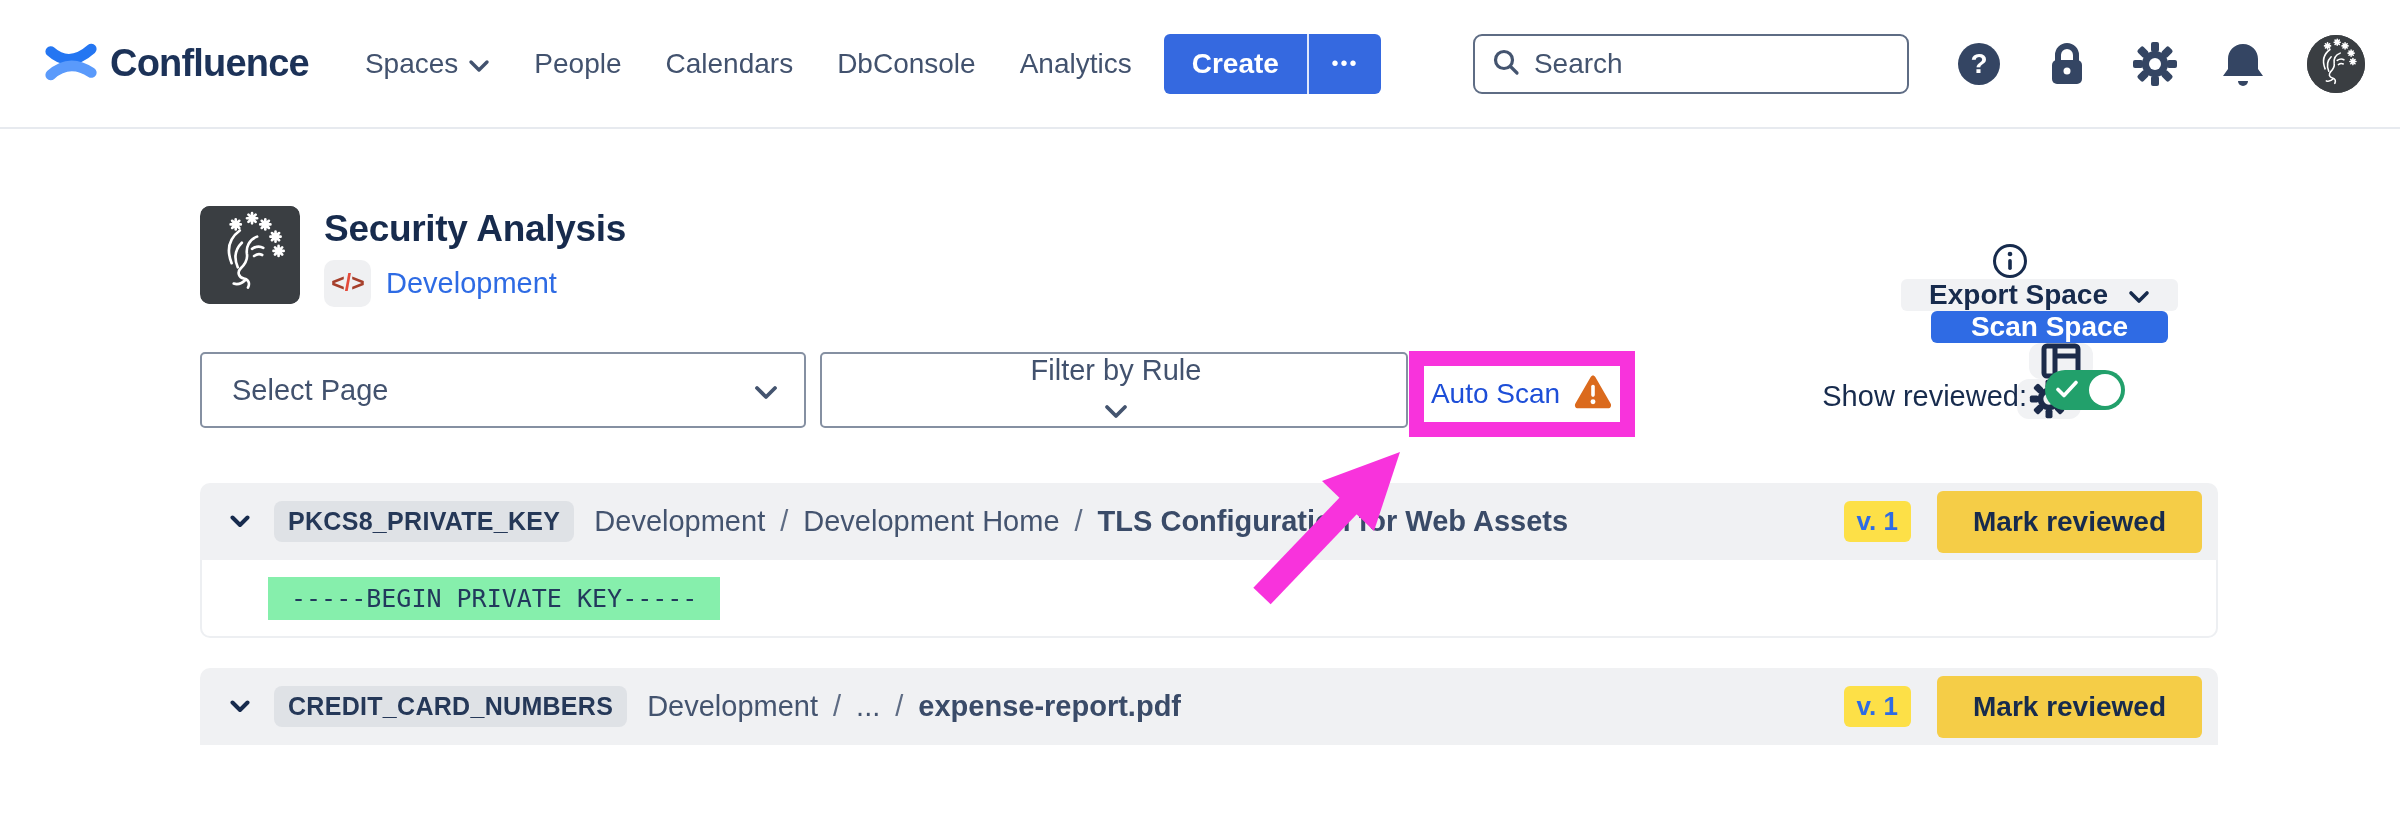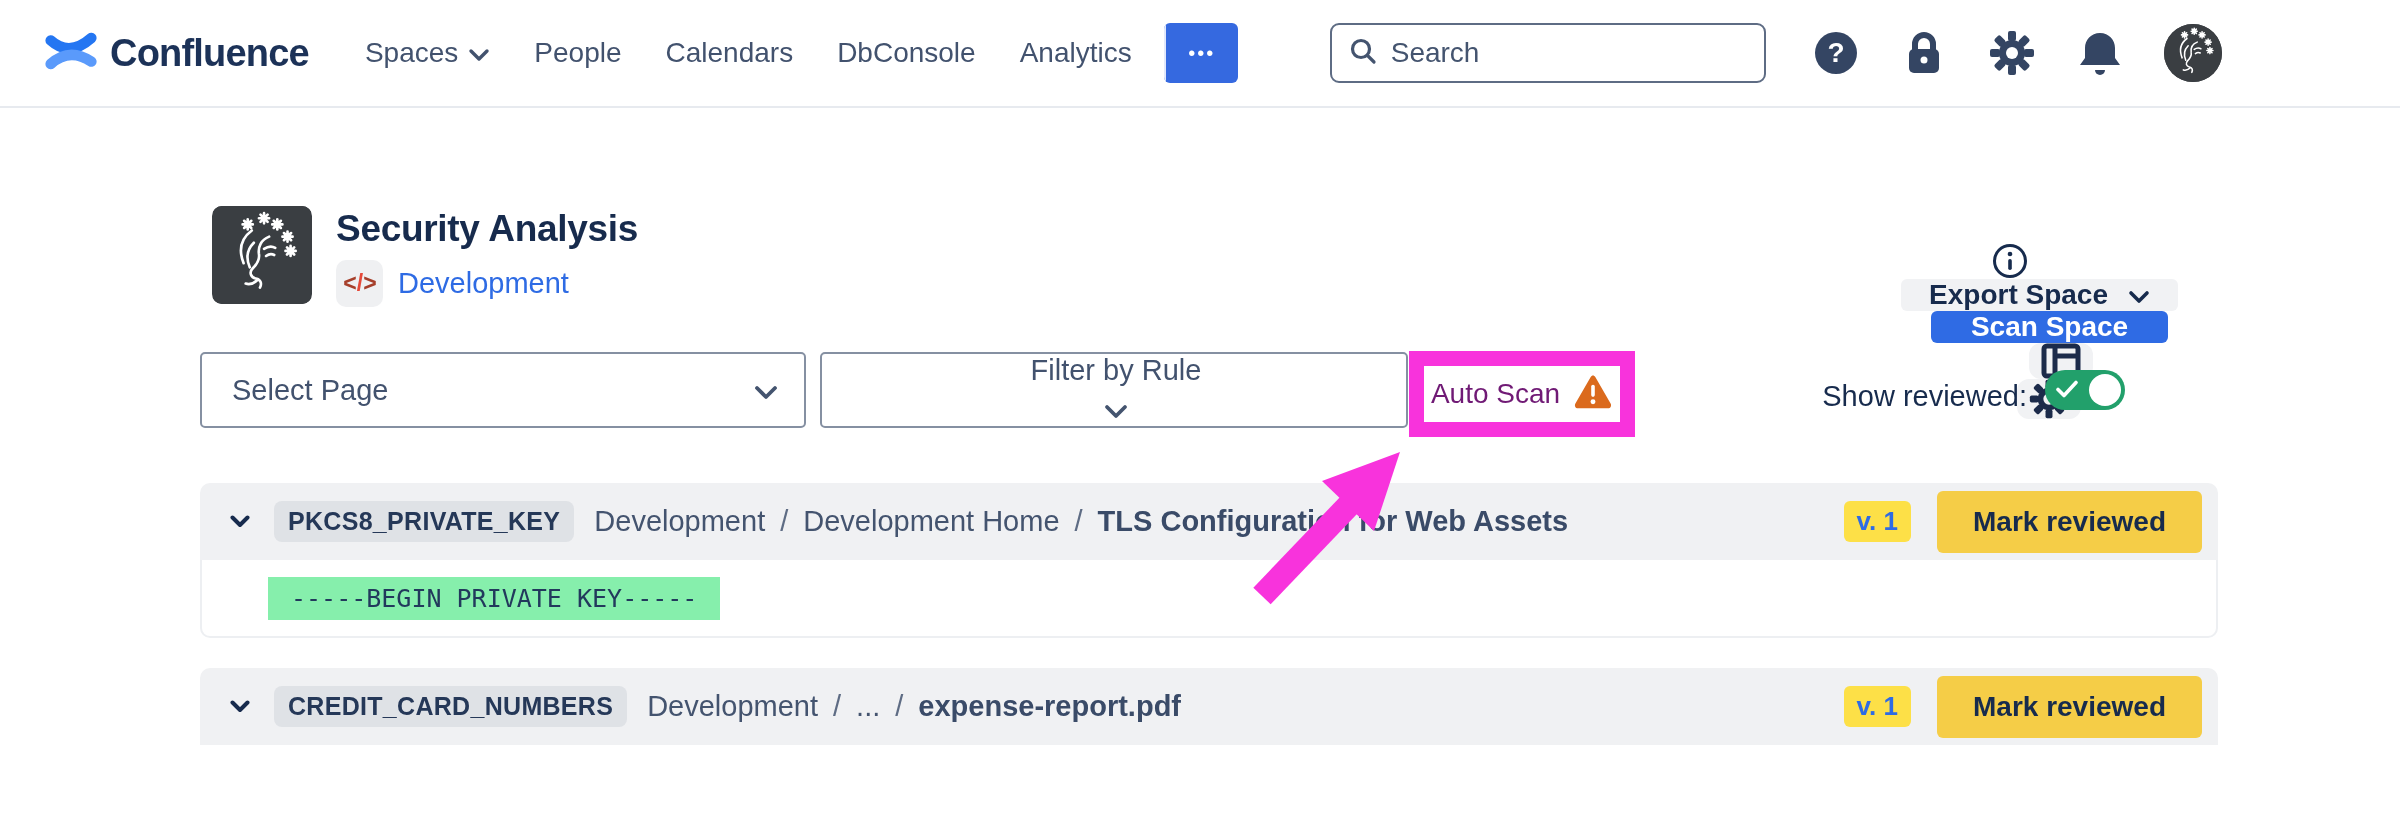--- a/index.html
+++ b/index.html
@@ -1,40 +1,40 @@
 <!DOCTYPE html>
 <html><head>
 <meta charset="utf-8">
 <style>
   * { margin:0; padding:0; box-sizing:border-box; }
   html,body { background:#ffffff; }
   body { width:2400px; height:826px; font-family:"Liberation Sans",sans-serif; color:#172B4D; }
   #app { position:relative; width:2400px; height:826px; overflow:hidden; background:#fff; }
 
   
-  .topnav { position:absolute; top:0; left:0; width:2400px; height:108px; display:flex; align-items:center;
+  .topnav { position:absolute; top:0; left:0; width:2400px; height:129px; display:flex; align-items:center;
             padding-left:45px; background:#fff; border-bottom:2px solid #E7EAEF; }
   .logo { display:flex; align-items:center; gap:13px; }
   .logo-text { font-size:38px; font-weight:600; color:#1C3258; letter-spacing:-0.8px; }
   .menu { display:flex; align-items:center; gap:44px; margin-left:56px; }
   .menu-item { font-size:28px; color:#42526E; display:flex; align-items:center; gap:10px; cursor:pointer; white-space:nowrap; }
   .create-split { margin-left:32px; display:flex; height:60px; border-radius:6px; overflow:hidden; }
   .create-main { background:#3569E0; color:#fff; font-size:28px; font-weight:600; display:flex; align-items:center; padding:0 28px; cursor:pointer; }
   .create-more { background:#3569E0; border-left:2px solid rgba(255,255,255,.85); color:#fff; width:74px; display:flex;
                  align-items:center; justify-content:center; font-size:20px; letter-spacing:2px; cursor:pointer; }
   .search { margin-left:92px; width:436px; height:60px; border:2px solid #5E6C84; border-radius:9px; display:flex;
             align-items:center; padding:0 16px; gap:13px; background:#fff; }
   .search input { border:none; outline:none; font-size:28px; color:#44546F; width:320px; font-family:inherit; background:transparent; }
   .search input::placeholder { color:#44546F; opacity:1; }
   .navicons { display:flex; align-items:center; gap:40px; margin-left:46px; }
   .nav-ic { width:48px; height:48px; display:flex; align-items:center; justify-content:center; cursor:pointer; }
   .avatar-nav { width:58px; height:58px; border-radius:50%; background:#3A3E42; overflow:hidden; cursor:pointer; }
 
   
-  .page-header { position:absolute; left:212px; top:206px; display:flex; gap:24px; }
+  .page-header { position:absolute; left:200px; top:206px; display:flex; gap:24px; }
   .space-avatar { width:100px; height:98px; border-radius:10px; background:#3A3E42; overflow:hidden; }
   .page-title { font-size:37px; font-weight:700; color:#172B4D; letter-spacing:-0.3px; line-height:42px; margin-top:2px; }
   .space-link-row { margin-top:10px; display:flex; align-items:center; gap:15px; }
   .code-chip { width:47px; height:47px; border-radius:10px; background:#EFF0F2; display:flex; align-items:center; justify-content:center;
                font-weight:700; font-size:23px; letter-spacing:-1px; }
   .code-chip .br { color:#A63F2B; } .code-chip .sl { color:#E5493A; padding:0 1px; }
   .space-link { color:#2E6BE4; font-size:29px; font-weight:500; cursor:pointer; }
 
   .header-actions { position:absolute; top:243px; right:222px; height:64px; display:flex; align-items:center;flex-direction:column; }
   .btn { height:63px; border:none; border-radius:6px; display:flex; align-items:center; justify-content:center;
@@ -47,21 +47,21 @@
   .gap-l { margin-left:42px; } .gap-s { margin-left:18px; }
 
   
   .select { position:absolute; top:352px; height:76px; border:2px solid #8590A2; border-radius:5px; background:#fff;
             display:flex; align-items:center; justify-content:space-between; padding:0 26px 0 30px; font-size:29px; color:#42526E; cursor:pointer; }
   #select-page { left:200px; width:606px; }
   #select-rule { left:820px; width:588px;flex-direction:column; }
 
   .autoscan-box { position:absolute; left:1409px; top:351px; width:226px; height:86px; border:15px solid #F833DC; background:#fff;
                   display:flex; align-items:center; justify-content:center; gap:13px; z-index:30; }
-  .autoscan-label { font-size:28px; font-weight:500; color:#701a75; white-space:nowrap; }
+  .autoscan-label { font-size:28px; font-weight:500; color:#1d4ed8; white-space:nowrap; }
 
   .show-reviewed { position:absolute; top:352px; right:275px; height:76px; display:flex; align-items:center; gap:18px; }
   .sr-label { font-size:29px; font-weight:500; color:#172B4D;margin-top:12px; }
   .toggle { position:relative; width:80px; height:40px; border-radius:20px; background:#22A06B; cursor:pointer; }
   .toggle .knob { position:absolute; right:4px; top:4px; width:32px; height:32px; border-radius:50%; background:#fff; }
   .toggle svg { position:absolute; left:11px; top:10px; }
 
   
   .card { position:absolute; left:200px; width:2018px; }
   #card1 { top:483px; } #card2 { top:668px; }
@@ -112,20 +112,21 @@
             </svg>
         </span>
       </span>
       <span class="menu-item">People</span>
       <span class="menu-item">Calendars</span>
       <span class="menu-item">DbConsole</span>
       <span class="menu-item">Analytics</span>
     </div>
 
     <div class="create-split">
+      <span class="create-main">Create</span>
       <span class="create-more">•••</span>
     </div>
 
     <div class="search">
       <span>
         <svg width="30" height="30" viewBox="0 0 30 30">
             <circle cx="13" cy="13" r="8.5" stroke="#44546F" stroke-width="3.2" fill="none"></circle>
             <path d="M19.5 19.5 L26 26" stroke="#44546F" stroke-width="3.2" stroke-linecap="round"></path>
           </svg>
       </span>

